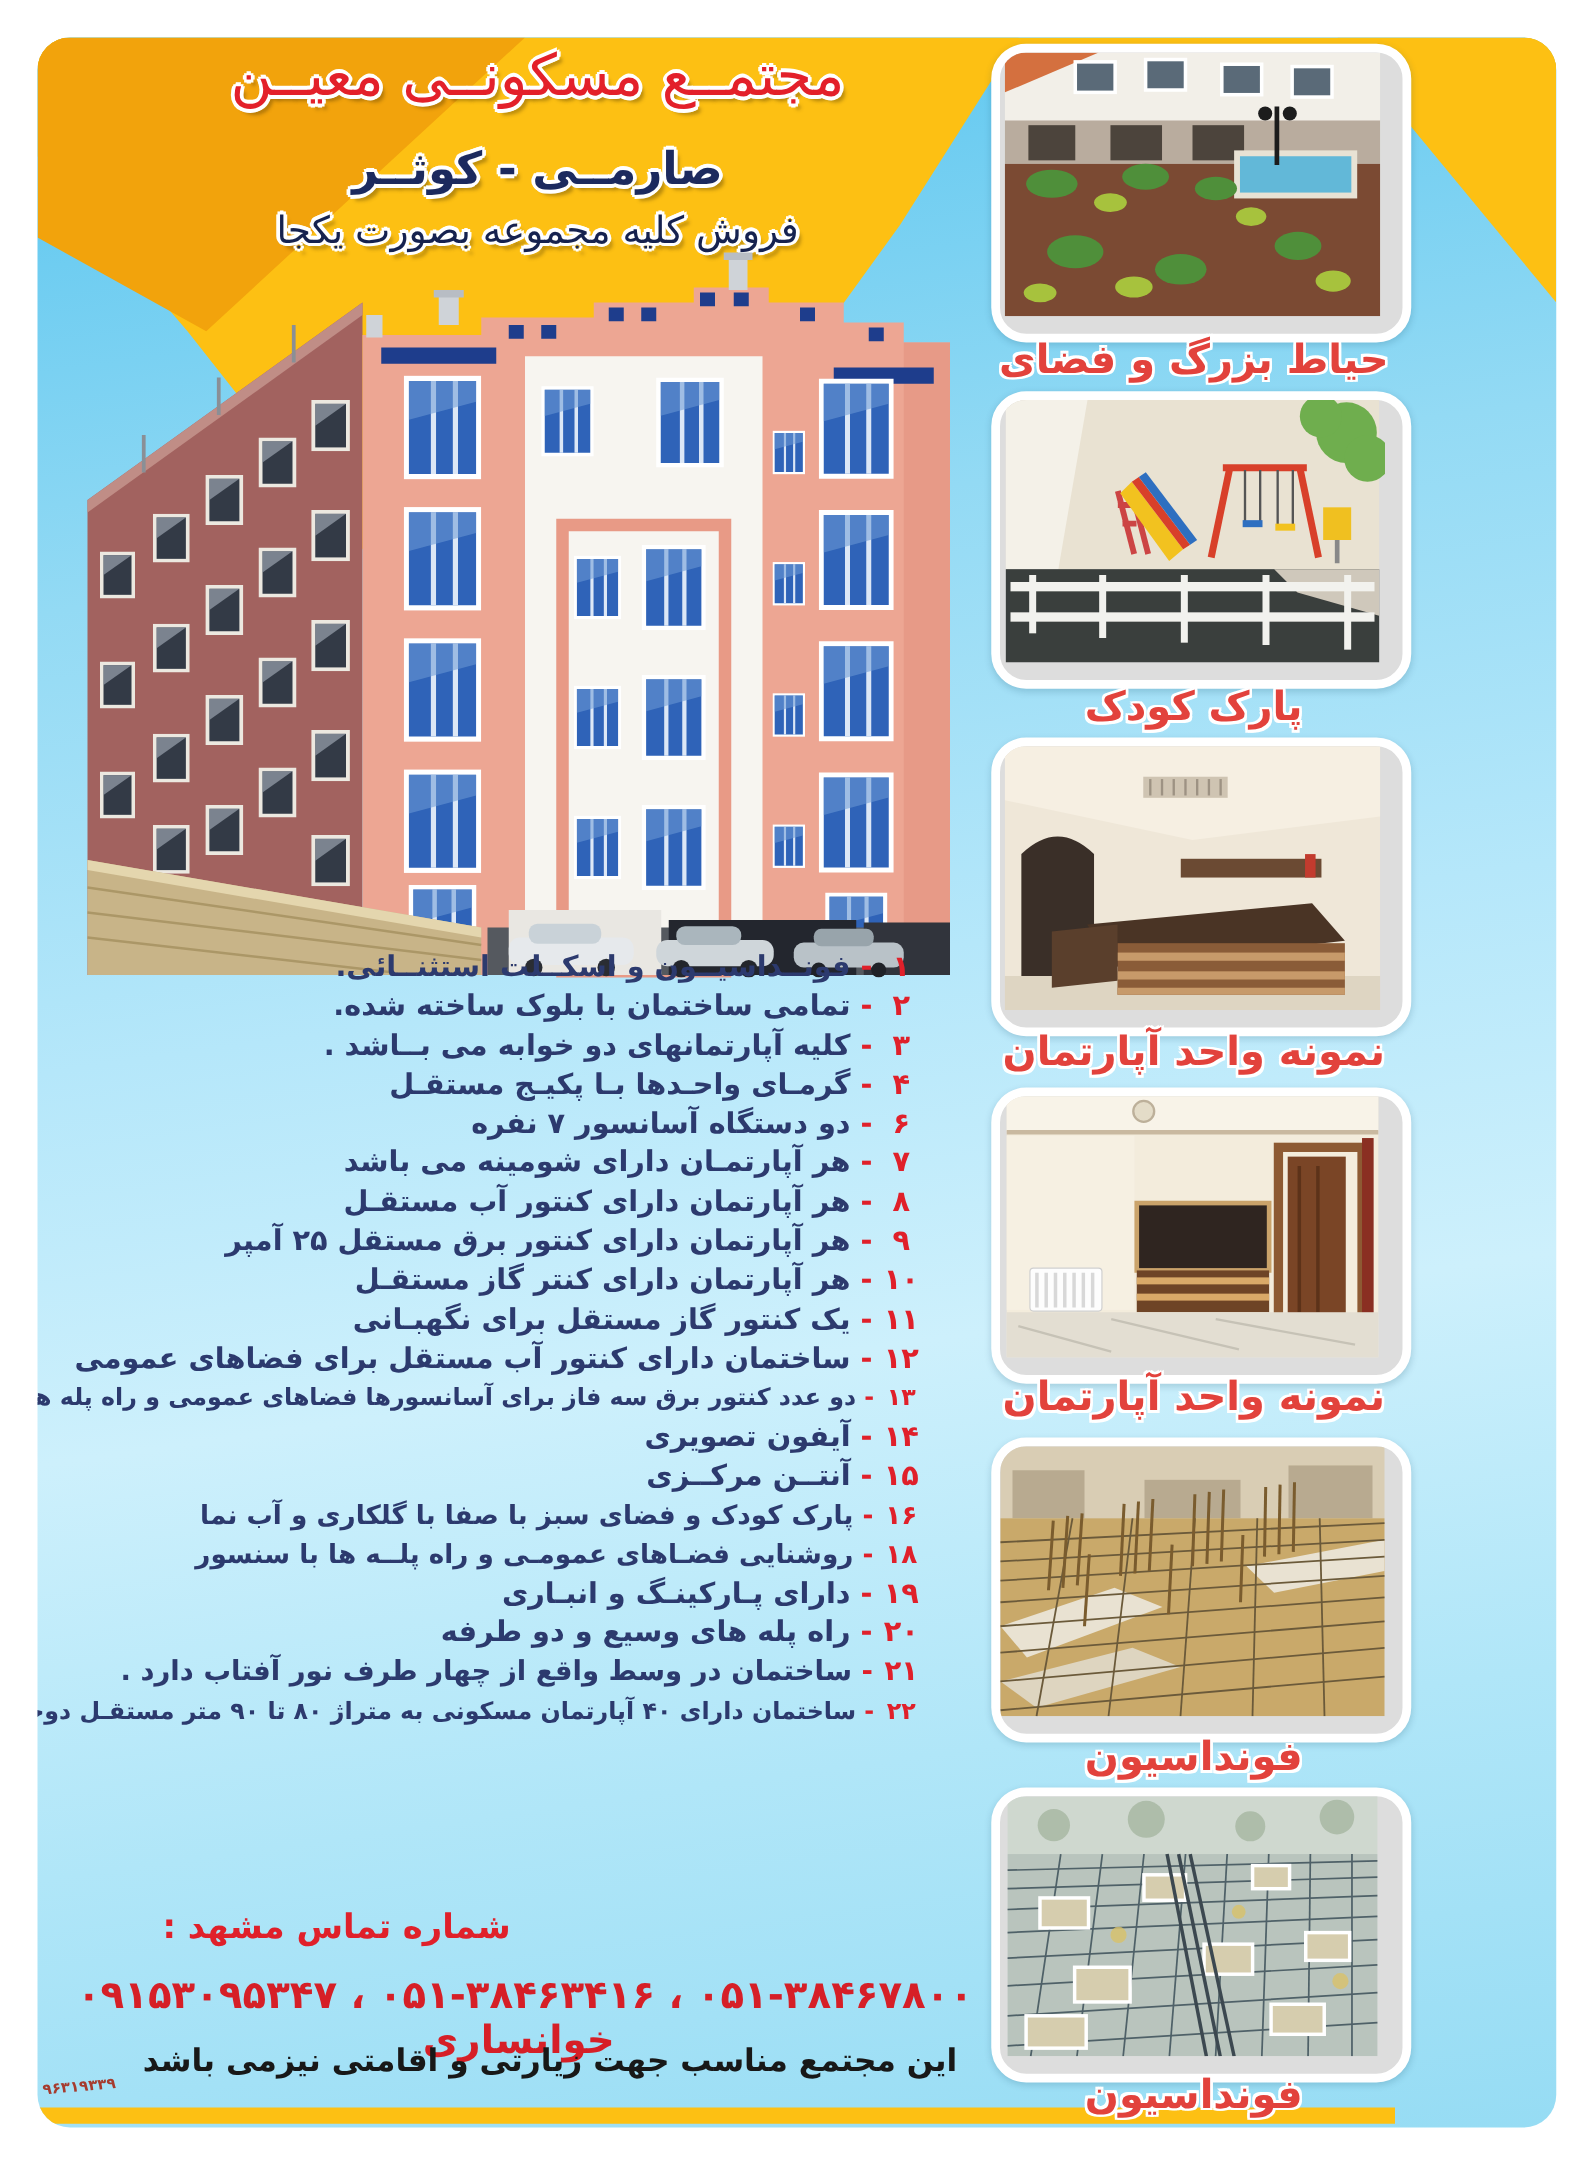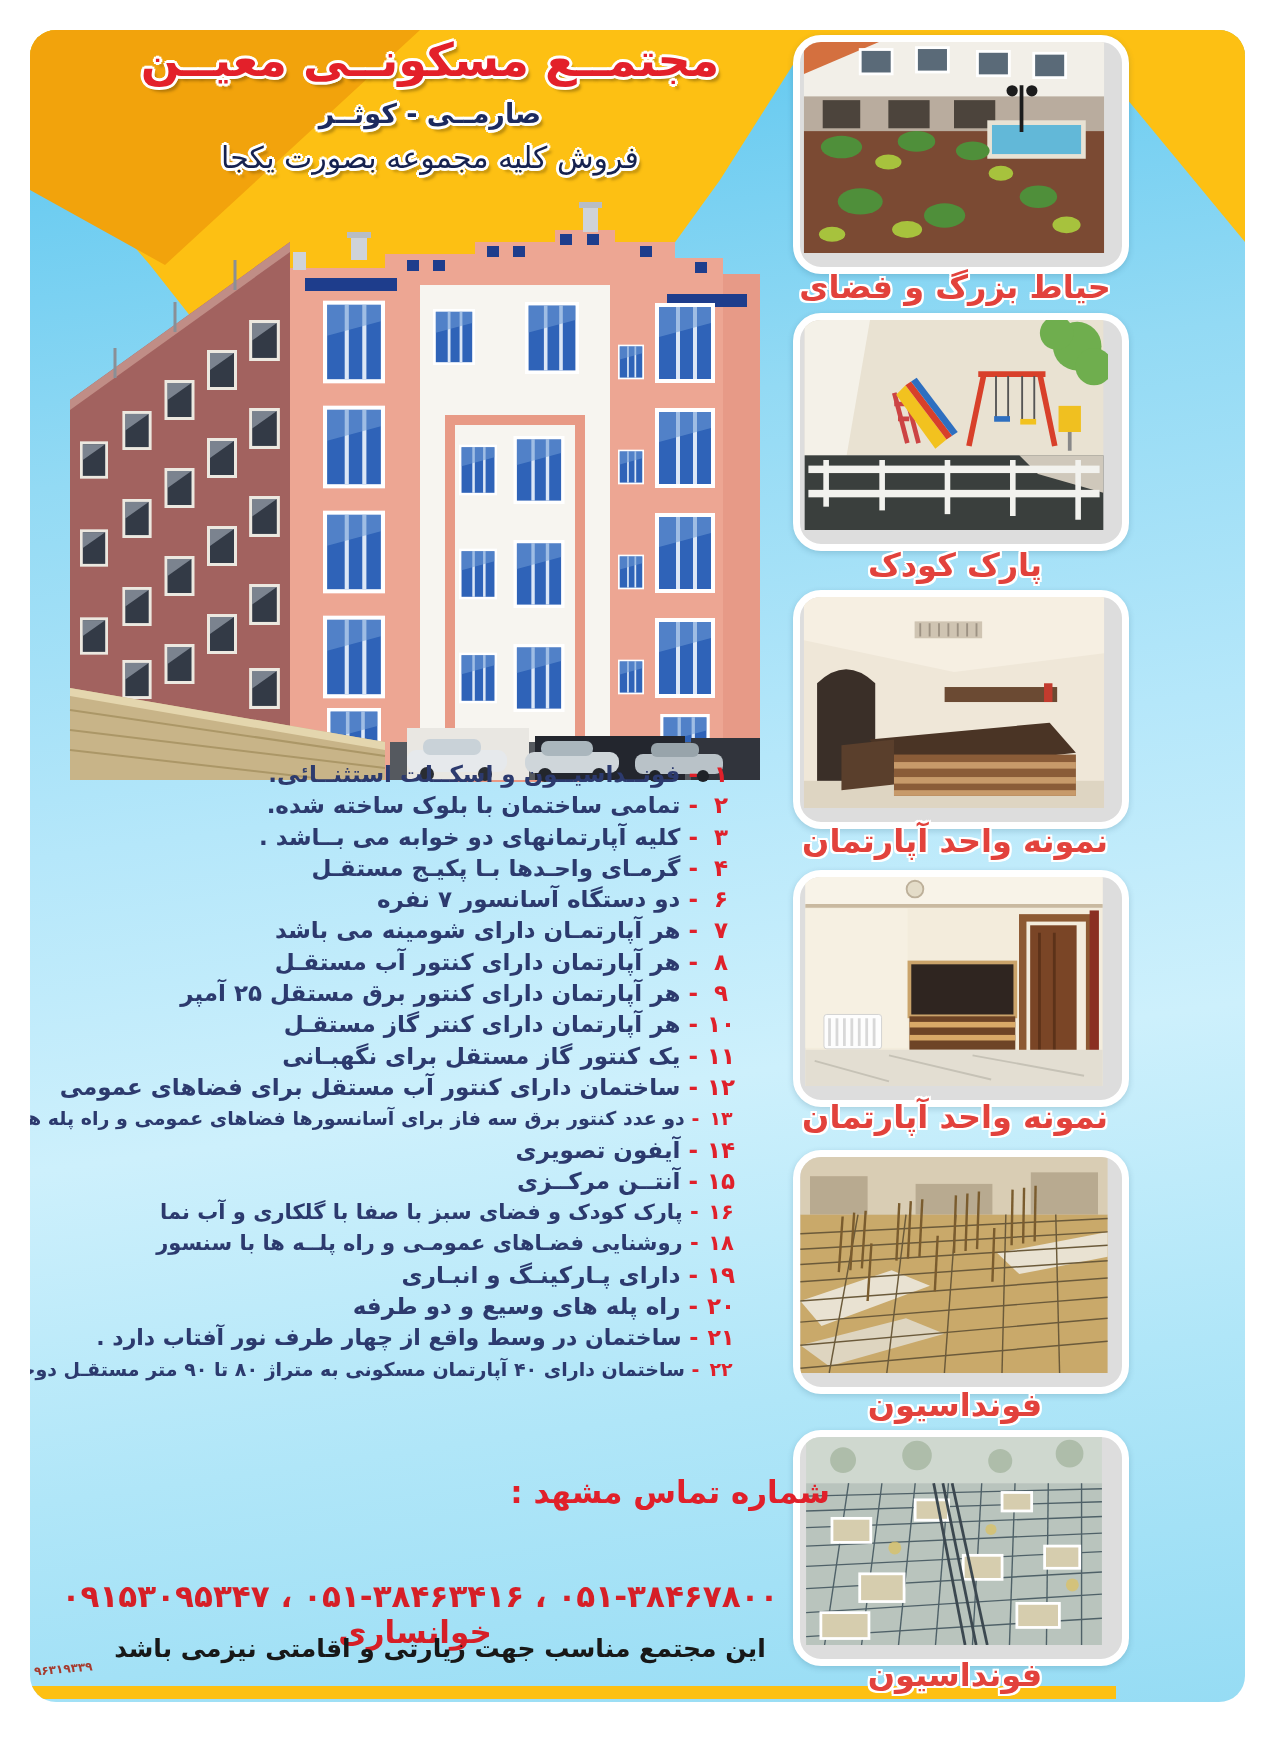--- a/index.html
+++ b/index.html
@@ -7,43 +7,43 @@
        font-family:"DejaVu Sans",sans-serif;}
   .poster{position:absolute;left:30px;top:30px;width:1215px;height:1672px;
     border-radius:26px;overflow:hidden;
     background:linear-gradient(172deg,#52c4ee 0%,#6fcdf1 10%,#93daf4 25%,
       #b5e7fa 45%,#cdf0fc 62%,#b0e6f8 80%,#96dcf4 100%);}
   .deco{position:absolute;left:0;top:0;width:100%;height:100%;}
   
   .header{position:absolute;left:70px;top:2px;width:660px;text-align:center;direction:rtl;}
   .outline-w{text-shadow:-2px -2px 0 #fff,2px -2px 0 #fff,-2px 2px 0 #fff,2px 2px 0 #fff,
      0 -3px 0 #fff,0 3px 0 #fff,-3px 0 0 #fff,3px 0 0 #fff,4px 5px 3px rgba(60,40,0,.35);}
-  .h-title{font-size:46px;font-weight:bold;color:#e3202a;line-height:1.25;}
-  .h-sub{font-size:27px;font-weight:bold;color:#1c2a5e;line-height:1.2;margin-top:8px;}
+  .h-title{font-size:46px;font-weight:normal;color:#e3202a;line-height:1.25;}
+  .h-sub{font-size:36px;font-weight:bold;color:#1c2a5e;line-height:1.2;margin-top:24px;}
   .h-tag{font-size:30px;font-weight:normal;color:#16224f;line-height:1.2;margin-top:10px;}
   
   .building{position:absolute;left:25px;top:160px;width:740px;height:592px;}
   
   .card{position:absolute;left:763px;width:322px;border:7px solid #fff;border-radius:28px;
     overflow:hidden;background:#ddd;box-shadow:0 2px 6px rgba(0,60,90,.18);}
   .card svg{display:block;}
   .cap{position:absolute;left:735px;width:380px;text-align:center;direction:rtl;
     font-size:32px;font-weight:bold;color:#e2423c;
     text-shadow:-2px -2px 0 #fff,2px -2px 0 #fff,-2px 2px 0 #fff,2px 2px 0 #fff,
       0 2px 0 #fff,0 -2px 0 #fff,2px 0 0 #fff,-2px 0 0 #fff;}
   
   .features{position:absolute;left:8px;top:729px;width:698px;margin:0;padding:0;
     list-style:none;direction:rtl;text-align:right;}
   .feat{font-size:23px;font-weight:bold;color:#2c3a6e;line-height:31.3px;
     white-space:nowrap;}
   .feat .num{color:#e0202a;display:inline-block;min-width:30px;text-align:center;}
   .feat .dash{color:#e0202a;}
   
-  .contact-heading{position:absolute;left:100px;top:1444px;width:700px;text-align:right;
-    direction:rtl;font-size:31px;font-weight:bold;color:#e0202a;}
+  .contact-heading{position:absolute;left:100px;top:1496px;width:700px;text-align:left;
+    direction:rtl;font-size:27px;font-weight:bold;color:#e0202a;}
   .phones{position:absolute;left:20px;top:1548px;width:740px;text-align:center;direction:rtl;
     font-size:31px;font-weight:bold;color:#d61f27;letter-spacing:.5px;}
   .phones .pnum{direction:ltr;unicode-bidi:bidi-override;display:inline-block;}
   .phones .pname{margin-right:10px;}
   .contact-note{position:absolute;left:60px;top:1604px;width:700px;text-align:center;
     direction:rtl;font-size:25px;font-weight:bold;color:#181818;}
   .code-number{position:absolute;left:4px;top:1632px;font-size:12px;font-weight:bold;
     color:#a63b2e;transform:rotate(-5deg);direction:ltr;}
 </style>
 </head>

